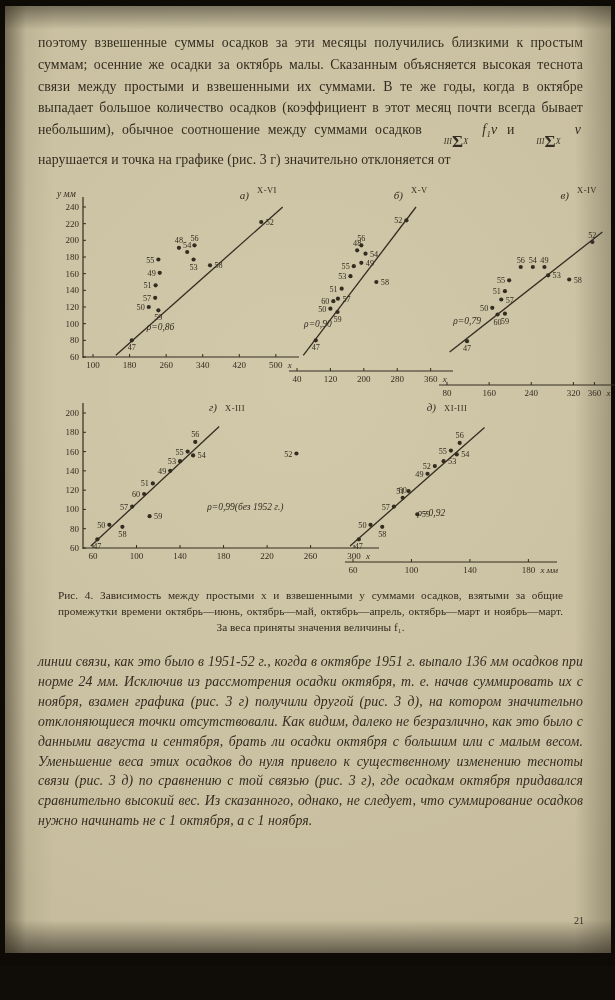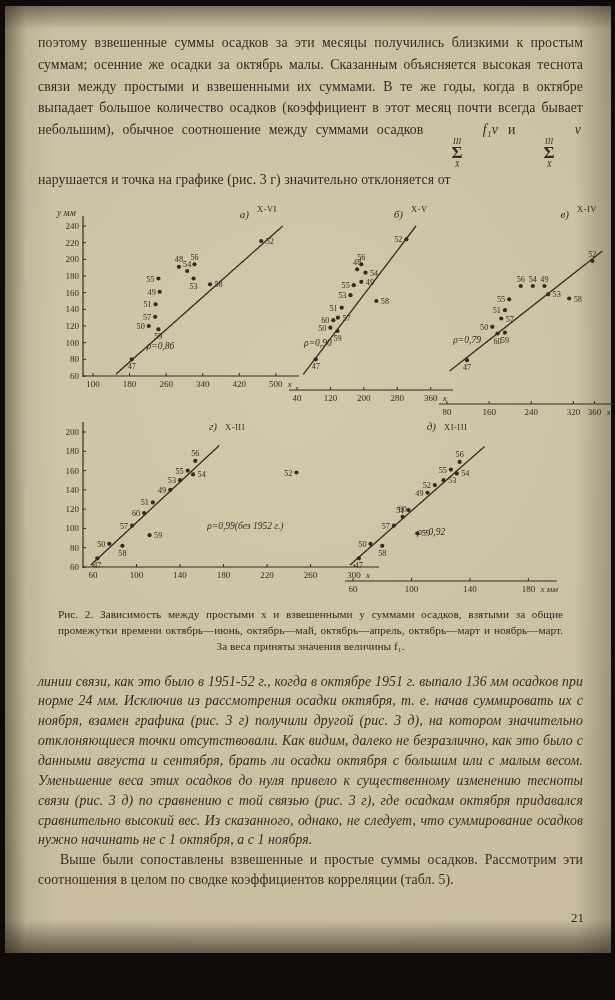--- a/index.html
+++ b/index.html
@@ -19,42 +19,42 @@
     color:#332c20;
   }
   .content{padding:26px 28px 0 33px;}
   .body-text{
     font-size:13.8px;line-height:1.44;text-align:justify;margin:0;
     letter-spacing:0.1px;
   }
   .body-text.top{line-height:1.58;}
   .body-text.indent{text-indent:22px;}
   .bigsum{
-    display:inline-flex;flex-direction:column;align-items:center;
-    line-height:1;vertical-align:-10px;margin:0 20px;
+    display:inline-flex;flex-direction:row;align-items:center;
+    line-height:1;vertical-align:-10px;margin:0 14px;
   }
   .bigsum .lim{font-size:8px;line-height:1;font-style:italic;}
   .bigsum .sigma{font-size:17px;font-weight:bold;line-height:0.85;}
   .term{margin-right:2px;}
   figure.figure{margin:14px 0 0 0;padding:0;}
   svg.chart-row{display:block;margin-left:15px;}
   svg text{fill:#332c20;}
   .tick{font:9px "Liberation Serif","DejaVu Serif",serif;}
   .axsuf{font:italic 9px "Liberation Serif","DejaVu Serif",serif;}
   .plab{font:8.2px "Liberation Serif","DejaVu Serif",serif;}
   .ctitle{font:italic 11px "Liberation Serif","DejaVu Serif",serif;}
   .cperiod{font:8.5px "Liberation Serif","DejaVu Serif",serif;letter-spacing:0.5px;}
   .rlab{font:italic 9.5px "Liberation Serif","DejaVu Serif",serif;}
   .axlab{font:italic 9.5px "Liberation Serif","DejaVu Serif",serif;}
   .caption{
     font-size:11.3px;line-height:1.42;width:505px;margin:10px auto 0;
     text-align:justify;text-align-last:center;
   }
   .after-fig{margin-top:17px;font-style:italic;}
-  .page-num{position:absolute;right:27px;bottom:27px;font-size:13px;}
+  .page-num{position:absolute;right:27px;bottom:27px;font-size:10px;}
 </style>
 </head>
 <body>
 
 <div class="photo">
   <div class="page">
     <div class="content">
 
       <p class="body-text top">
         <span>поэтому взвешенные суммы осадков за эти месяцы получились близкими к простым суммам; осенние же осадки за октябрь малы. Сказанным объясняется высокая теснота связи между простыми и взвешенными их суммами. В те же годы, когда в октябре выпадает большое количество осадков (коэффициент в этот месяц почти всегда бывает небольшим), обычное соотношение между суммами осадков</span>
@@ -335,22 +335,21 @@
               <text x="395.11538461538464" y="65.21428571428571" text-anchor="start" class="plab">53</text>
               <circle cx="397.9230769230769" cy="51.60714285714286" r="2.1" fill="#332c20"></circle>
               <text x="393.9230769230769" y="54.60714285714286" text-anchor="end" class="plab">55</text>
               <circle cx="403.7692307692308" cy="55.46428571428572" r="2.1" fill="#332c20"></circle>
               <text x="408.2692307692308" y="58.46428571428572" text-anchor="start" class="plab">54</text>
               <circle cx="406.6923076923077" cy="43.89285714285714" r="2.1" fill="#332c20"></circle>
               <text x="406.6923076923077" y="39.39285714285714" text-anchor="middle" class="plab">56</text>
               <text x="364.6" y="116.6" class="rlab">ρ=0,92</text>
             </g>
           </svg>
-        <figcaption class="caption">Рис. 2. Зависимость между простыми x и взвешенными y суммами осадков, взятыми за общие промежутки времени октябрь—июнь, октябрь—май, октябрь—апрель, октябрь—март и ноябрь—март. За веса приняты значения величины f₁.</figcaption>
+        <figcaption class="caption">Рис. 4. Зависимость между простыми x и взвешенными y суммами осадков, взятыми за общие промежутки времени октябрь—июнь, октябрь—май, октябрь—апрель, октябрь—март и ноябрь—март. За веса приняты значения величины f₁.</figcaption>
       </figure>
 
       <p class="body-text after-fig">линии связи, как это было в 1951-52 г., когда в октябре 1951 г. выпало 136 мм осадков при норме 24 мм. Исключив из рассмотрения осадки октября, т. е. начав суммировать их с ноября, взамен графика (рис. 3 г) получили другой (рис. 3 д), на котором значительно отклоняющиеся точки отсутствовали. Как видим, далеко не безразлично, как это было с данными августа и сентября, брать ли осадки октября с большим или с малым весом. Уменьшение веса этих осадков до нуля привело к существенному изменению тесноты связи (рис. 3 д) по сравнению с той связью (рис. 3 г), где осадкам октября придавался сравнительно высокий вес. Из сказанного, однако, не следует, что суммирование осадков нужно начинать не с 1 октября, а с 1 ноября.</p>
-      <p class="body-text indent">Выше были сопоставлены взвешенные и простые суммы осадков. Рассмотрим эти соотношения в целом по сводке коэффициентов корреляции (табл. 5).</p>
 
     </div>
     <div class="page-num">21</div>
   </div>
 </div>
 
 </body></html>

